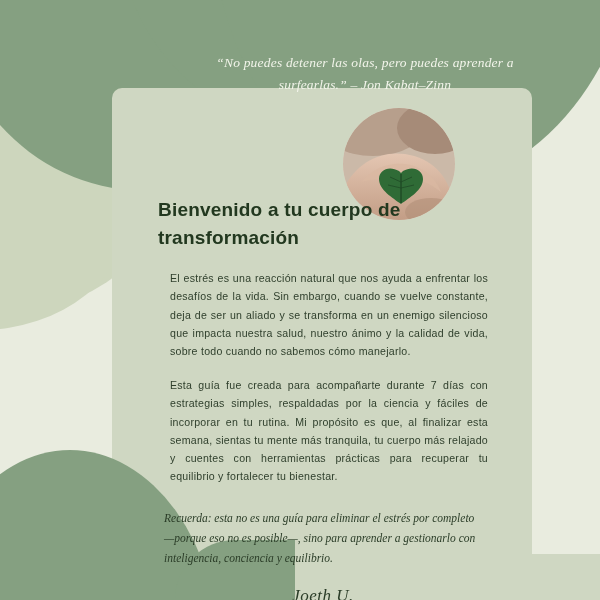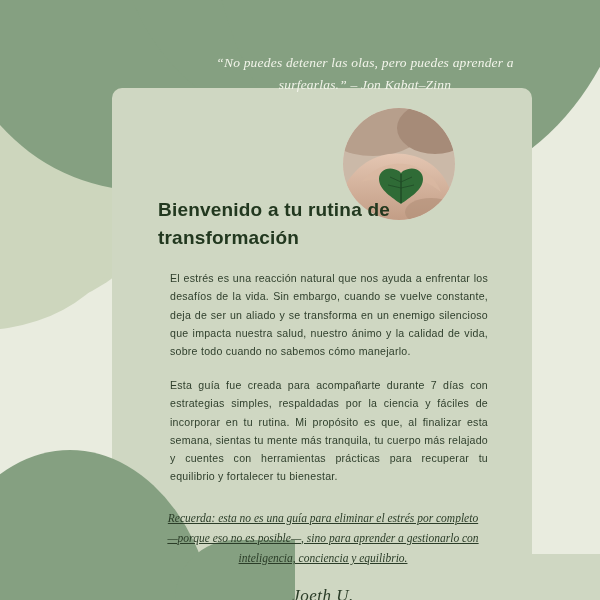--- a/index.html
+++ b/index.html
@@ -167,24 +167,22 @@
     text-align: justify;
     margin: 0 0 16px 12px;
     letter-spacing: 0.25px;
   }
   .note {
     font-family: "Liberation Serif", serif;
     font-style: italic;
     font-size: 11.5px;
     line-height: 1.75;
     color: #2b3d28;
-    text-align: center;
     margin: 22px 0 0 0;
     padding: 0 6px;
-    text-decoration: underline;
   }
   .signature {
     margin-top: 18px;
     text-align: center;
     font-family: "Liberation Serif", serif;
     font-style: italic;
     font-size: 17px;
     color: #2b3d28;
     letter-spacing: 0.5px;
   }
@@ -229,20 +227,20 @@
         <path d="M18,74 C30,60 46,54 62,56 C78,58 92,68 98,84 C86,74 70,68 54,69 C38,70 26,72 18,74 Z" fill="#d9b8a2" opacity="0.75"></path>
         <path d="M60,63 C70,57 80,62 80,71 C80,82 66,90 58,96 C50,90 36,82 36,71 C36,62 46,57 56,63 L58,65 Z" fill="#2f6b36"></path>
         <path d="M58,66 L58,95" stroke="#1f4a25" stroke-width="1.4" fill="none"></path>
         <path d="M58,74 L47,69 M58,80 L45,77 M58,74 L69,69 M58,80 L71,77" stroke="#1f4a25" stroke-width="1" fill="none" opacity="0.8"></path>
         <ellipse cx="88" cy="104" rx="26" ry="14" fill="#b08f78" opacity="0.6"></ellipse>
       </g>
     </svg>
   </div>
 
   <div class="content">
-    <h1 class="title">Bienvenido a tu rutina de transformación</h1>
+    <h1 class="title">Bienvenido a tu cuerpo de transformación</h1>
     <p class="para">El estrés es una reacción natural que nos ayuda a enfrentar los desafíos de la vida. Sin embargo, cuando se vuelve constante, deja de ser un aliado y se transforma en un enemigo silencioso que impacta nuestra salud, nuestro ánimo y la calidad de vida, sobre todo cuando no sabemos cómo manejarlo.</p>
     <p class="para">Esta guía fue creada para acompañarte durante 7 días con estrategias simples, respaldadas por la ciencia y fáciles de incorporar en tu rutina. Mi propósito es que, al finalizar esta semana, sientas tu mente más tranquila, tu cuerpo más relajado y cuentes con herramientas prácticas para recuperar tu equilibrio y fortalecer tu bienestar.</p>
     <p class="note">Recuerda: esta no es una guía para eliminar el estrés por completo —porque eso no es posible—, sino para aprender a gestionarlo con inteligencia, conciencia y equilibrio.</p>
     <div class="signature">Joeth U.</div>
   </div>
 
 </div>
 
 </body></html>

